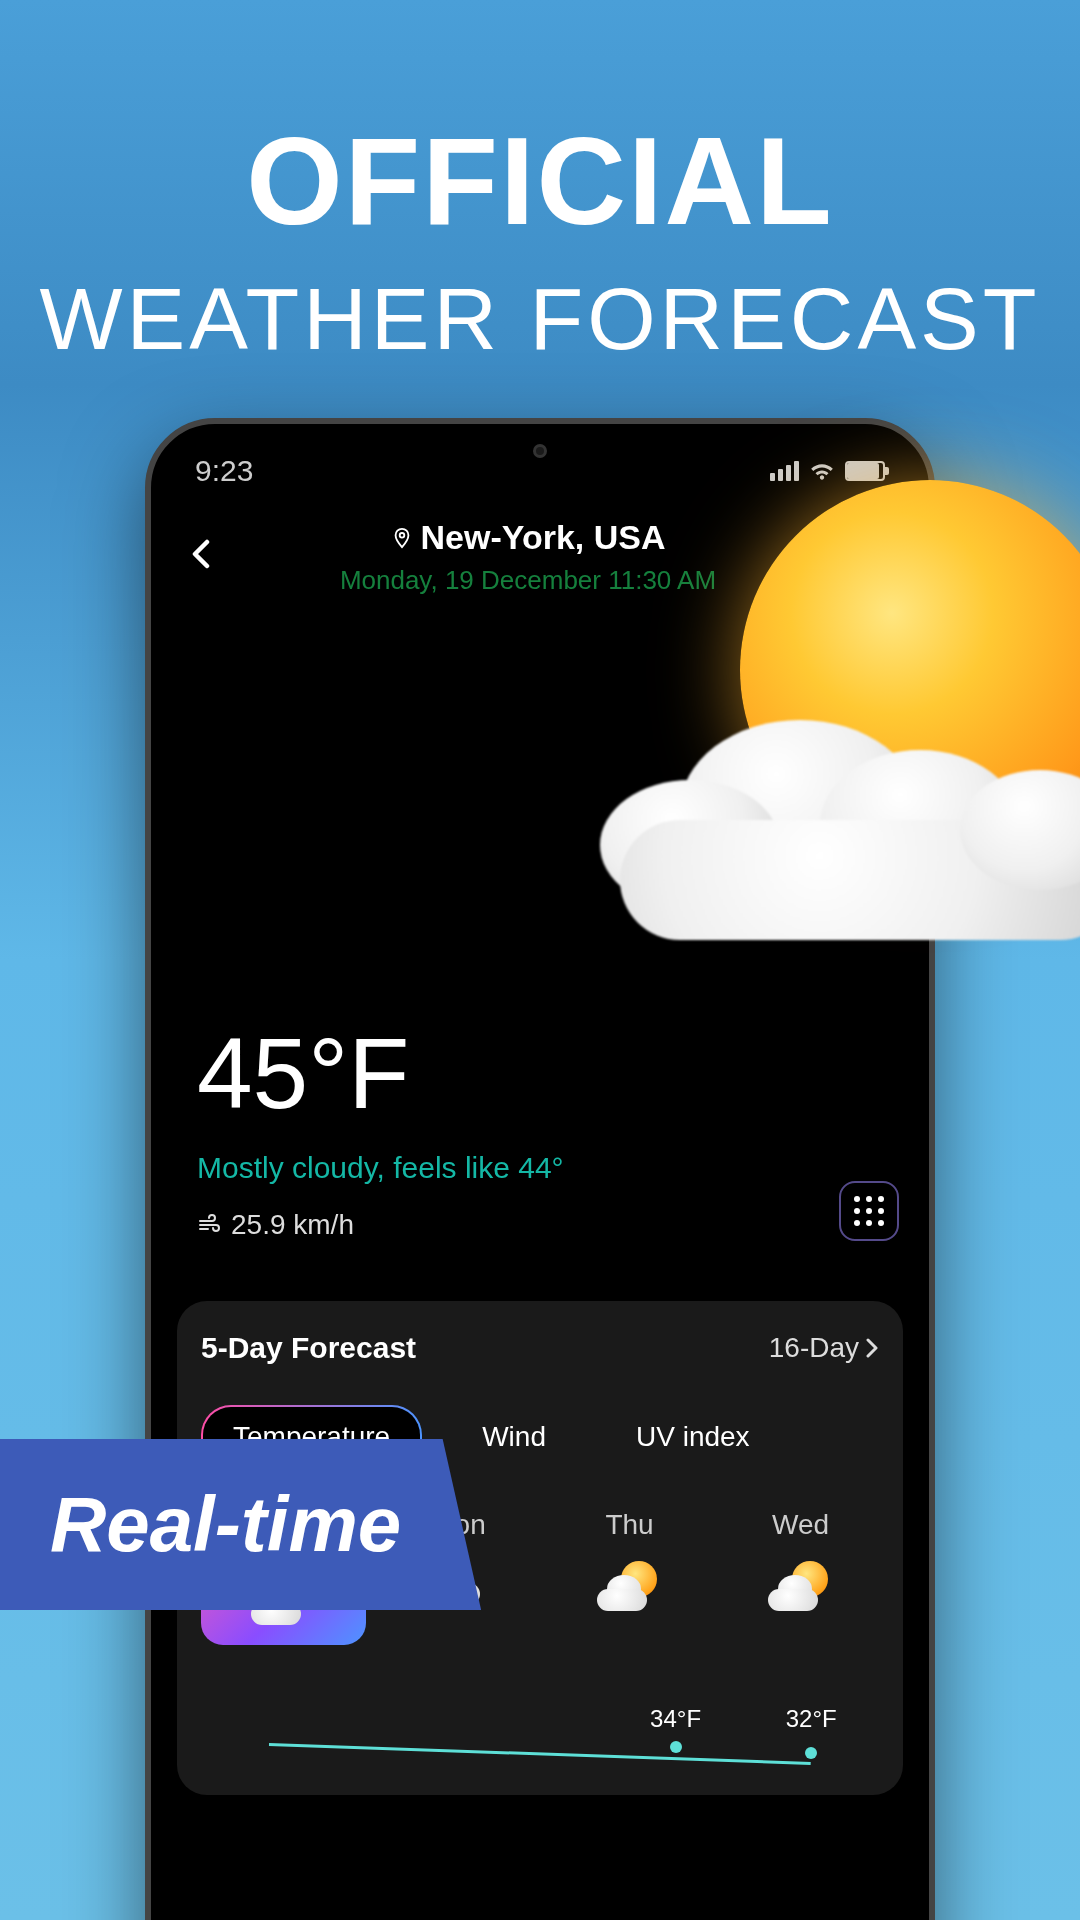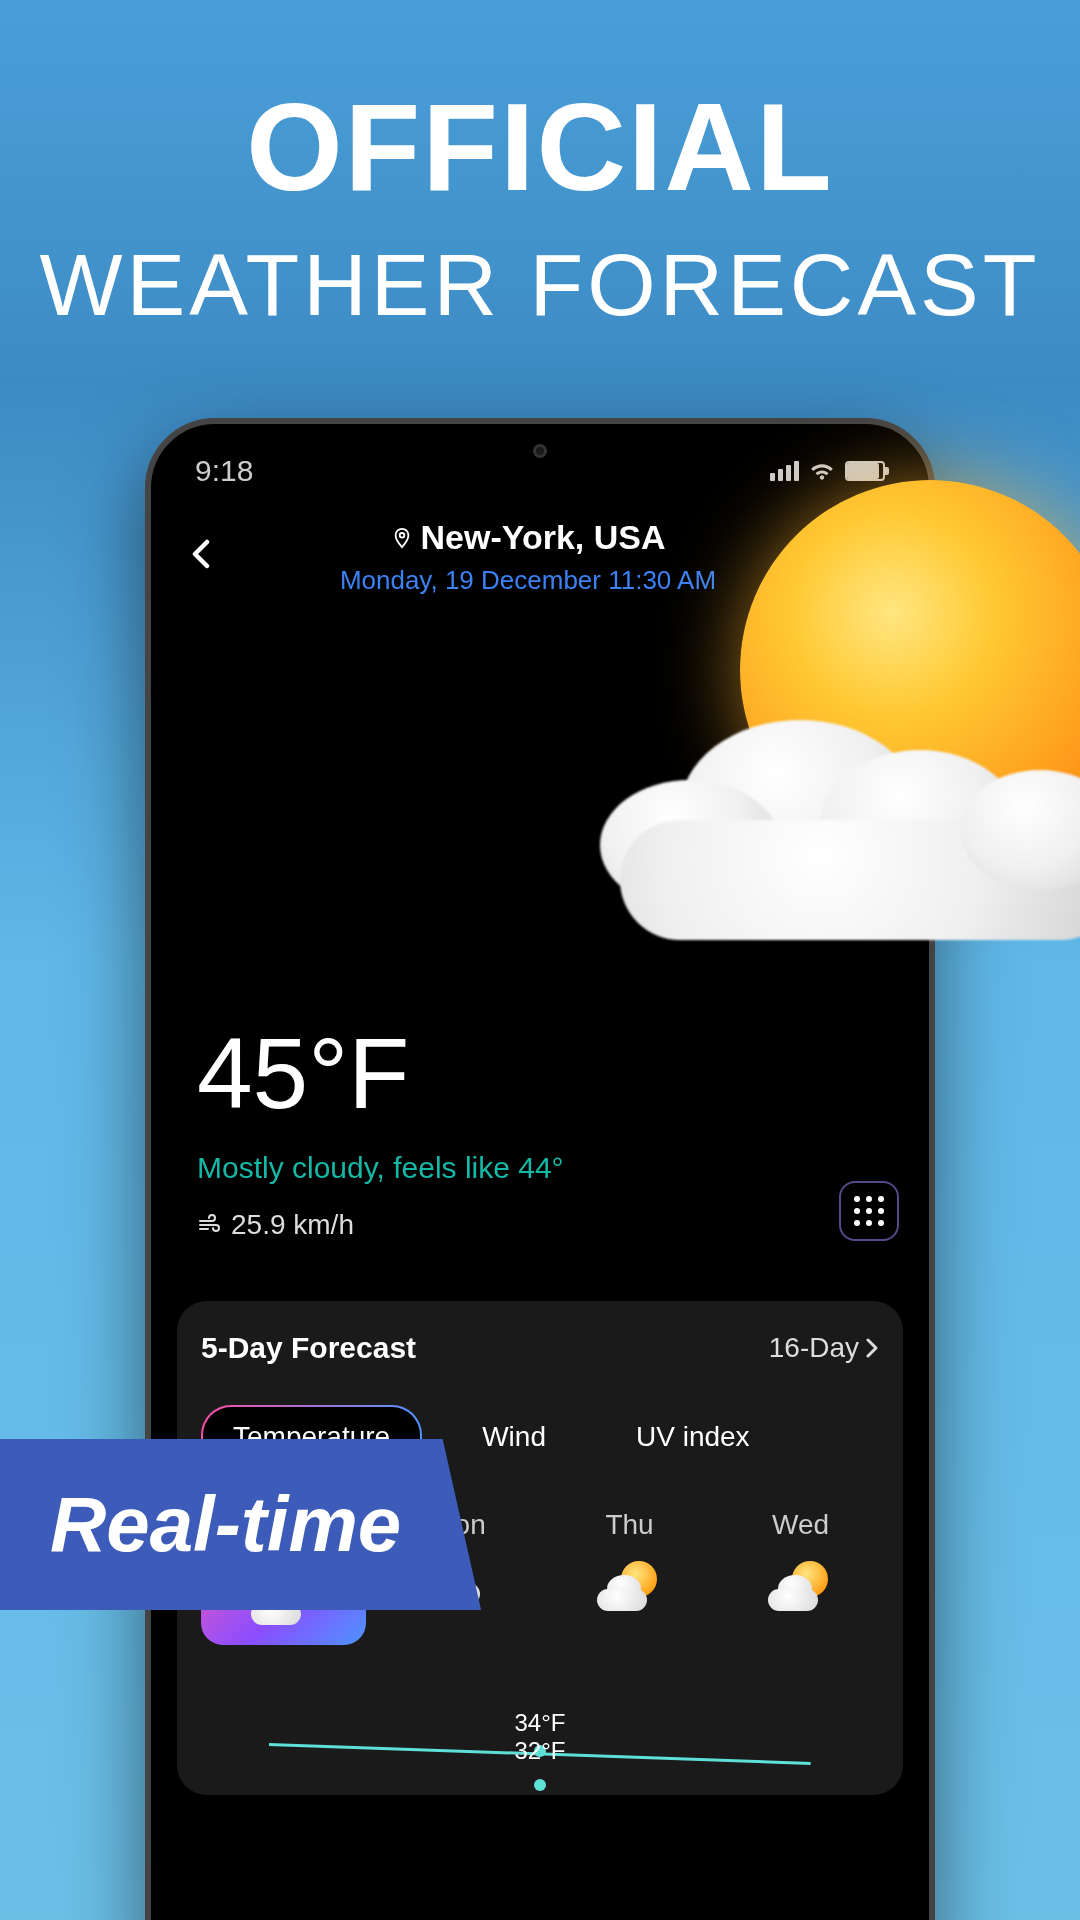--- a/index.html
+++ b/index.html
@@ -7,21 +7,21 @@
   width: 1080px;
   height: 1920px;
   background: linear-gradient(180deg, #4a9fd8 0%, #3d8bc4 20%, #5fb8e8 50%, #6bc0e8 100%);
   font-family: -apple-system, BlinkMacSystemFont, 'Segoe UI', Arial, sans-serif;
   overflow: hidden;
   position: relative;
 }
 .promo-title {
   text-align: center;
   color: #fff;
-  padding-top: 76px;
+  padding-top: 110px;
 }
 .promo-title .line1 {
   font-size: 124px;
   font-weight: 800;
   letter-spacing: 2px;
 }
 .promo-title .line2 {
   font-size: 88px;
   font-weight: 500;
   letter-spacing: 4px;
@@ -64,21 +64,21 @@
   display: flex;
   align-items: center;
   justify-content: space-between;
   padding: 0 4px;
 }
 .back-btn { color: #fff; font-size: 36px; padding: 10px; }
 .location-block { text-align: center; flex: 1; }
 .location-row { display: flex; align-items: center; justify-content: center; gap: 8px; }
 .pin-icon { width: 22px; height: 22px; }
 .location-name { color: #fff; font-size: 34px; font-weight: 700; }
-.date-text { color: #3b82f6; font-size: 26px; margin-top: 8px; }
+.date-text { color: #15803d; font-size: 26px; margin-top: 8px; }
 .premium-btn {
   width: 64px; height: 64px; border-radius: 18px; background: rgba(60,60,60,0.5);
   display: flex; align-items: center; justify-content: center;
 }
 .diamond { width: 34px; height: 34px; }
 .weather-graphic {
   position: absolute;
   right: -100px;
   top: 480px;
   width: 560px;
@@ -193,21 +193,20 @@
 .mini-cloud::before, .mini-cloud::after, .mini-cloud span {
   content: ''; position: absolute; background: radial-gradient(circle at 40% 30%, #fff, #d8d8d8); border-radius: 50%;
 }
 .mini-cloud::before { width: 34px; height: 28px; left: 10px; top: -6px; }
 .mini-cloud::after { width: 50px; height: 22px; left: 0; bottom: 0; border-radius: 20px; }
 .temps-row {
   display: flex;
   margin-top: 60px;
   position: relative;
   height: 60px;
-  flex-direction: column;
 }
 .temp-point {
   flex: 1;
   text-align: center;
   color: #fff;
   font-size: 24px;
   position: relative;
 }
 .temp-dot {
   width: 12px; height: 12px; background: #5ee0d8; border-radius: 50%;
@@ -252,21 +251,21 @@
 
 <div class="promo-title">
   <div class="line1">OFFICIAL</div>
   <div class="line2">WEATHER FORECAST</div>
 </div>
 
 <div class="phone-frame">
   <div class="notch"></div>
 
   <div class="status-bar">
-    <span>9:18</span>
+    <span>9:23</span>
     <div class="status-right">
       <span class="signal-bars">
         <span class="bar"></span>
           <span class="bar"></span>
           <span class="bar"></span>
           <span class="bar"></span>
       </span>
       <svg class="wifi" viewBox="0 0 24 24" fill="#ccc">
         <path d="M12 20c1.1 0 2-.9 2-2s-.9-2-2-2-2 .9-2 2 .9 2 2 2zm-6-6c1.7-1.7 3.8-2.5 6-2.5s4.3.8 6 2.5l-2 2c-1.1-1.1-2.5-1.7-4-1.7s-2.9.6-4 1.7l-2-2zm-4-4c2.8-2.8 6.3-4.2 10-4.2s7.2 1.4 10 4.2l-2 2c-2.2-2.2-5-3.3-8-3.3s-5.8 1.1-8 3.3l-2-2z"></path>
       </svg>

